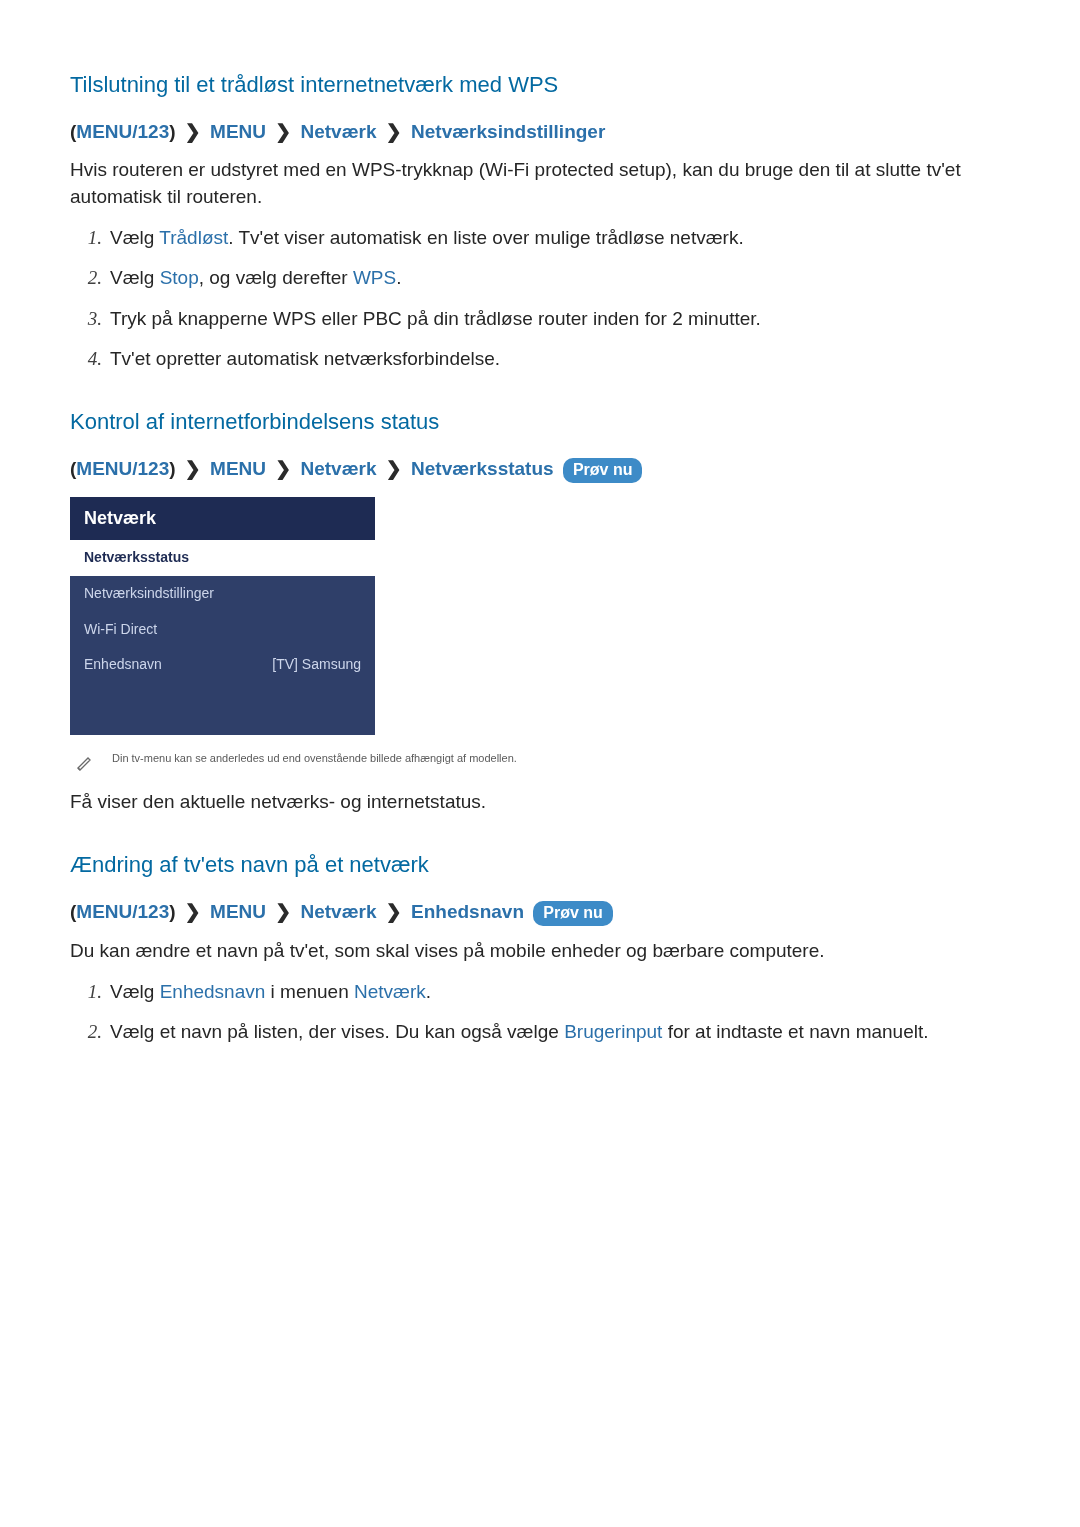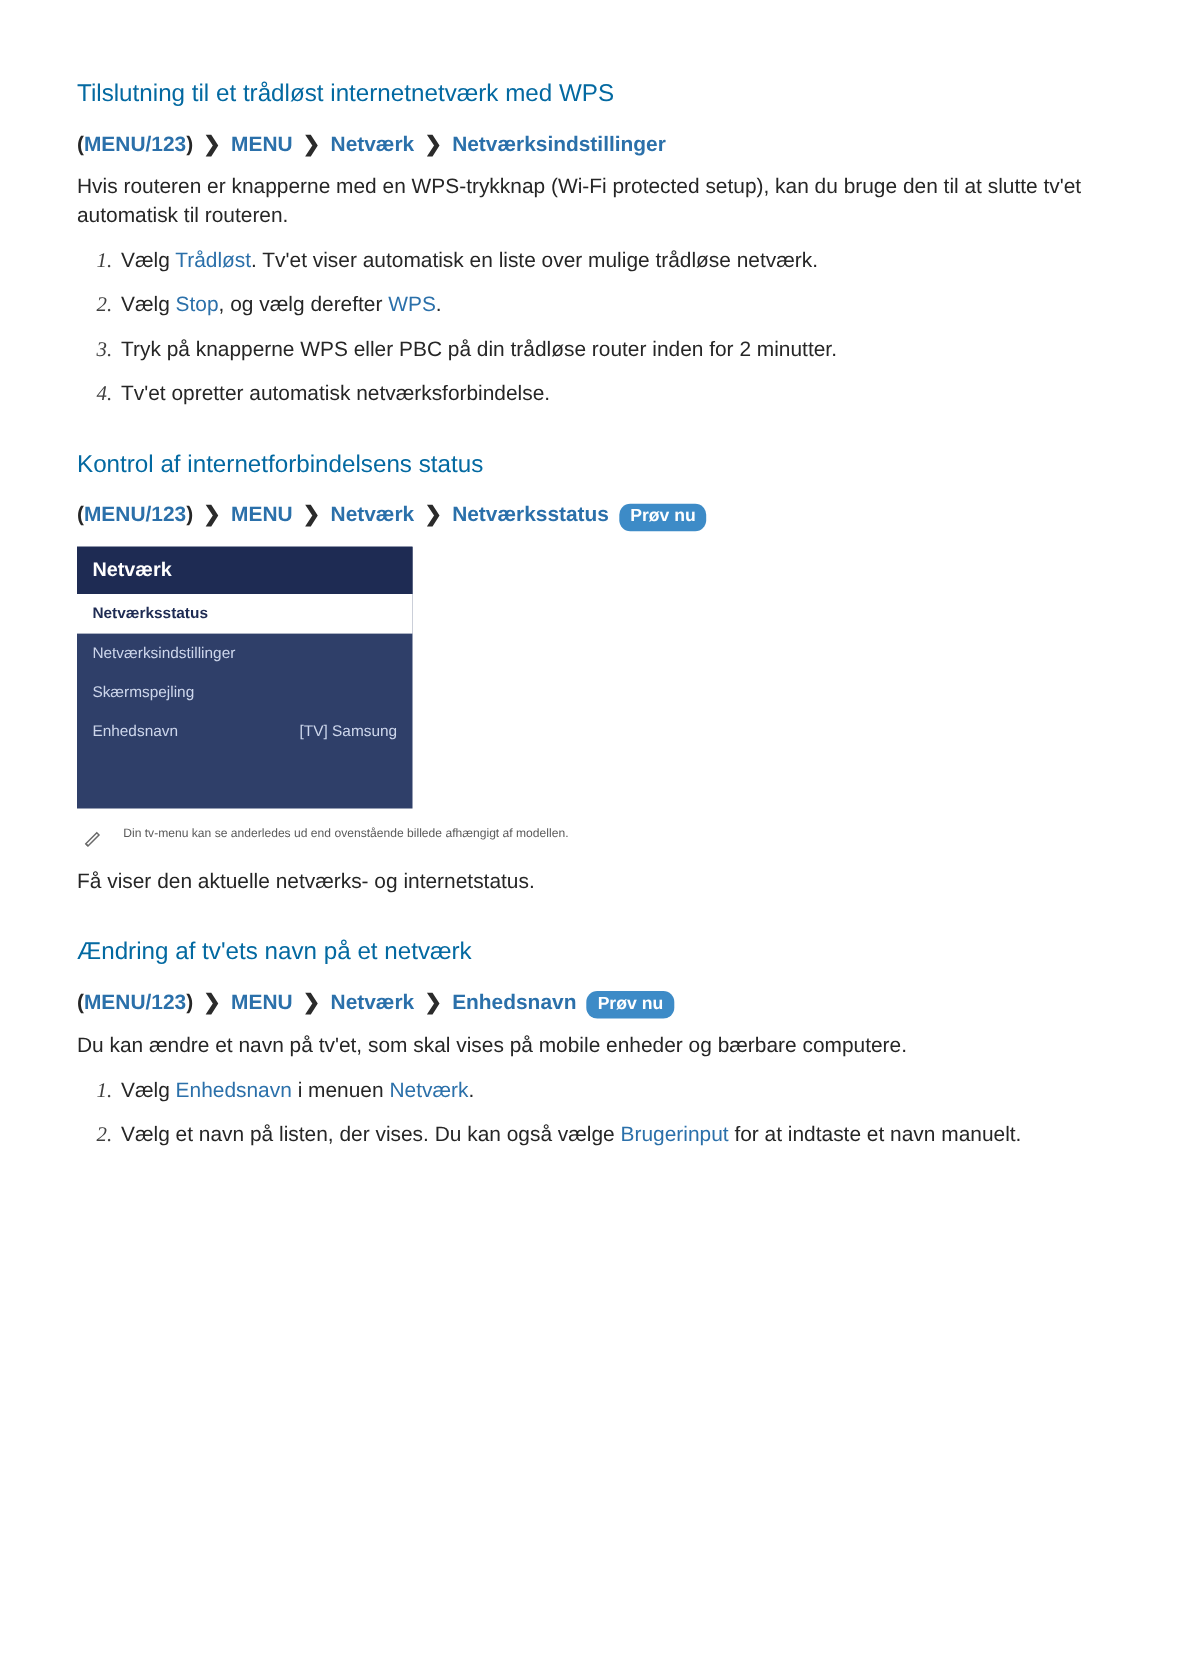--- a/index.html
+++ b/index.html
@@ -116,21 +116,21 @@
 <div class="breadcrumb">
   (<span class="link">MENU/123</span>)
   <span class="chevron">❯</span>
   <span class="link">MENU</span>
   <span class="chevron">❯</span>
   <span class="link">Netværk</span>
   <span class="chevron">❯</span>
   <span class="link">Netværksindstillinger</span>
 </div>
 
-<div class="body-text">Hvis routeren er knapperne med en WPS-trykknap (Wi-Fi protected setup), kan du bruge den til at slutte tv'et automatisk til routeren.</div>
+<div class="body-text">Hvis routeren er udstyret med en WPS-trykknap (Wi-Fi protected setup), kan du bruge den til at slutte tv'et automatisk til routeren.</div>
 
 <ol class="steps">
   <li>
     <span>Vælg </span><span class="kw">Trådløst</span><span>. Tv'et viser automatisk en liste over mulige trådløse netværk.</span>
   </li>
   <li>
     <span>Vælg </span><span class="kw">Stop</span><span>, og vælg derefter </span><span class="kw">WPS</span><span>.</span>
   </li>
   <li>
     <span>Tryk på knapperne WPS eller PBC på din trådløse router inden for 2 minutter.</span>
@@ -155,21 +155,21 @@
 
 <div class="menu-panel">
   <div class="menu-header">Netværk</div>
   <div class="menu-item selected">
     <span>Netværksstatus</span>
   </div>
   <div class="menu-item">
     <span>Netværksindstillinger</span>
   </div>
   <div class="menu-item">
-    <span>Skærmspejling</span>
+    <span>Wi-Fi Direct</span>
   </div>
   <div class="menu-item">
     <span>Enhedsnavn</span>
     <span>[TV] Samsung</span>
   </div>
 </div>
 
 <div class="note-row">
   <span class="note-icon">
     <svg viewBox="0 0 24 24" width="16" height="16" fill="none" stroke="#6a6a6a" stroke-width="2">

